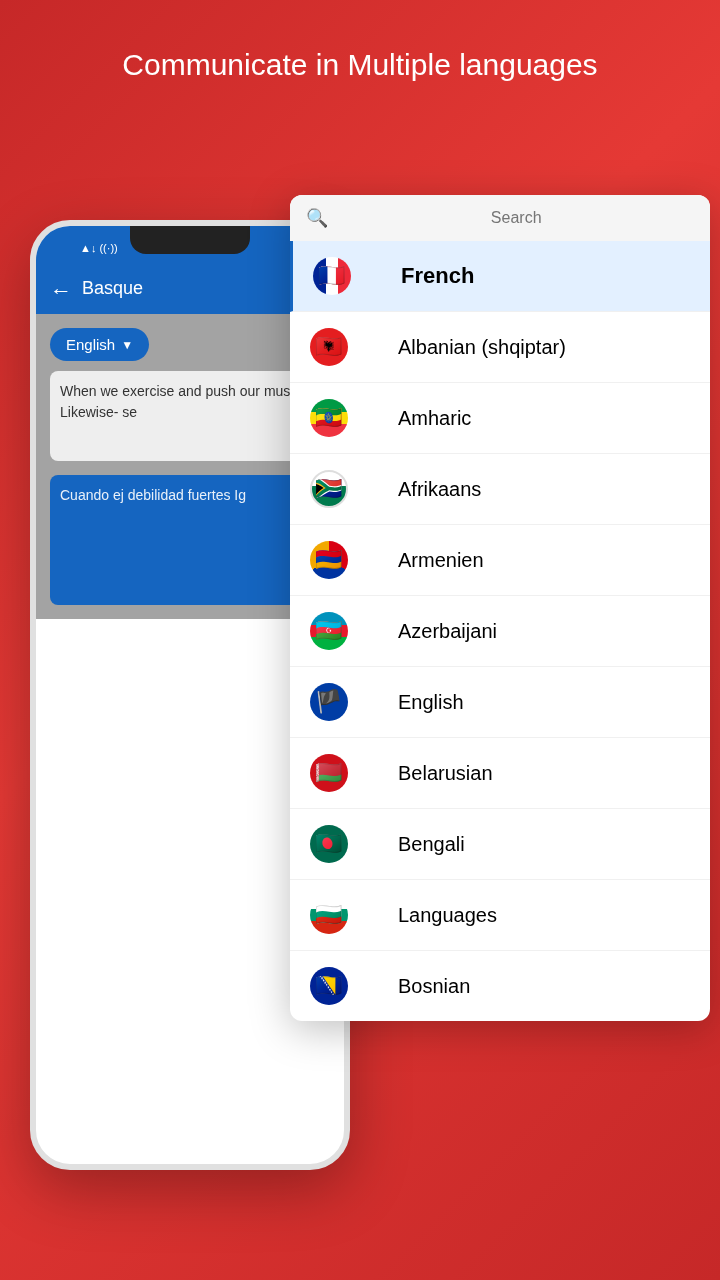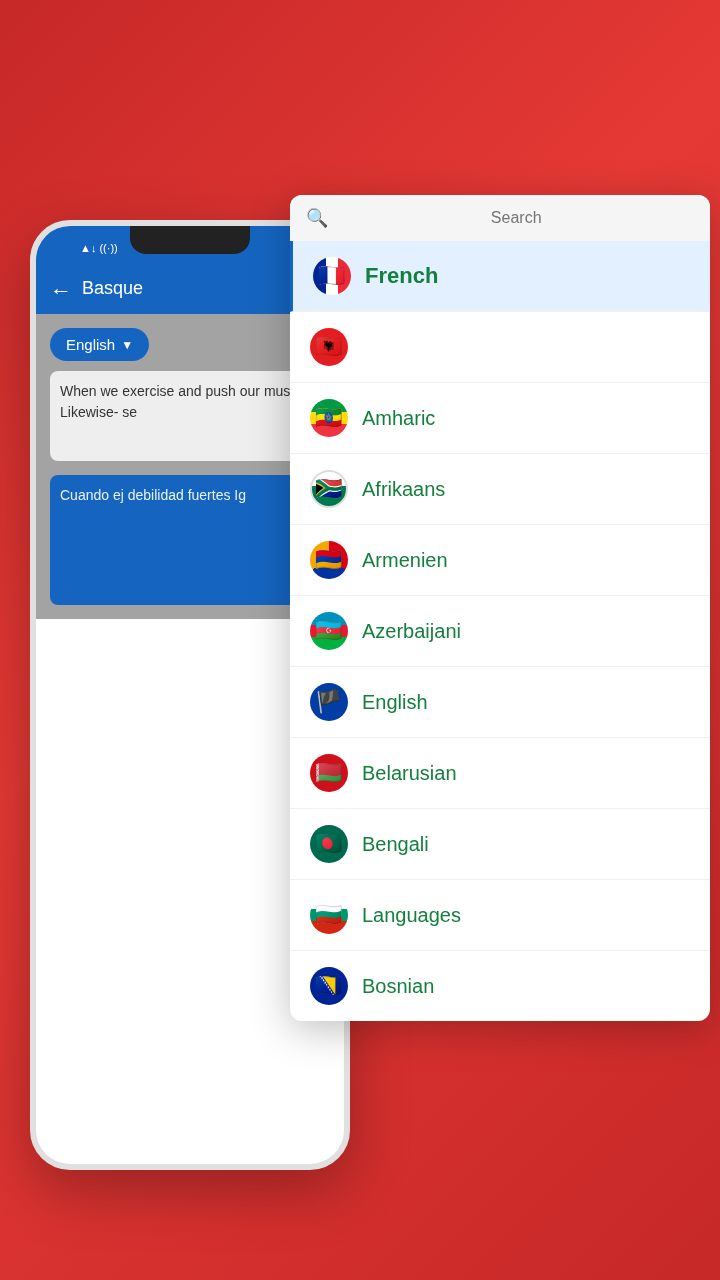--- a/index.html
+++ b/index.html
@@ -208,22 +208,23 @@
       border-radius: 50%;
       flex-shrink: 0;
       display: flex;
       align-items: center;
       justify-content: center;
       font-size: 22px;
       overflow: hidden;
     }
     .lang-name {
       font-size: 20px;
-      color: #15803d;
+      color: #000000;
       font-weight: 400;
+      margin-left: 36px;
     }
     .lang-item.selected .lang-name {
       font-weight: 600;
       font-size: 22px;
     }
 
     
     .flag-fr { background: linear-gradient(to right, #002395 33%, #fff 33%, #fff 66%, #ED2939 66%); }
     .flag-al { background: #E41E20; position: relative; }
     .flag-am { background: linear-gradient(to bottom, #009A44 33%, #FCDD09 33%, #FCDD09 66%, #EF3340 66%); }
@@ -235,20 +236,21 @@
     .flag-bn { background: #006A4E; }
     .flag-bg { background: linear-gradient(to bottom, #fff 33%, #00966E 33%, #00966E 66%, #D62612 66%); }
     .flag-bs { background: #002395; }
   </style>
 </head>
 <body>
 
 <div class="bg"></div>
 
 <div class="header">
+  <div class="header-subtitle">Communicate in Multiple languages</div>
 </div>
 
 <div class="phone-container">
   <div class="phone-frame">
     <div class="phone-notch"></div>
     <div class="phone-status-bar">
       <span style="color:#fff;font-size:11px;margin-left:30px;">▲↓ ((·))</span>
       <div class="status-icons">
         <div class="status-icon"></div>
       </div>
@@ -281,20 +283,21 @@
       <div class="lang-item selected">
         <div class="flag flag-fr">
           <span style="font-size: 22px;">🇫🇷</span>
         </div>
         <span class="lang-name">French</span>
       </div>
       <div class="lang-item">
         <div class="flag flag-al">
           <span style="font-size: 22px;">🇦🇱</span>
         </div>
+        <span class="lang-name">Albanian (shqiptar)</span>
       </div>
       <div class="lang-item">
         <div class="flag flag-am">
           <span style="font-size: 22px;">🇪🇹</span>
         </div>
         <span class="lang-name">Amharic</span>
       </div>
       <div class="lang-item">
         <div class="flag flag-af">
           <span style="font-size: 22px;">🇿🇦</span>

